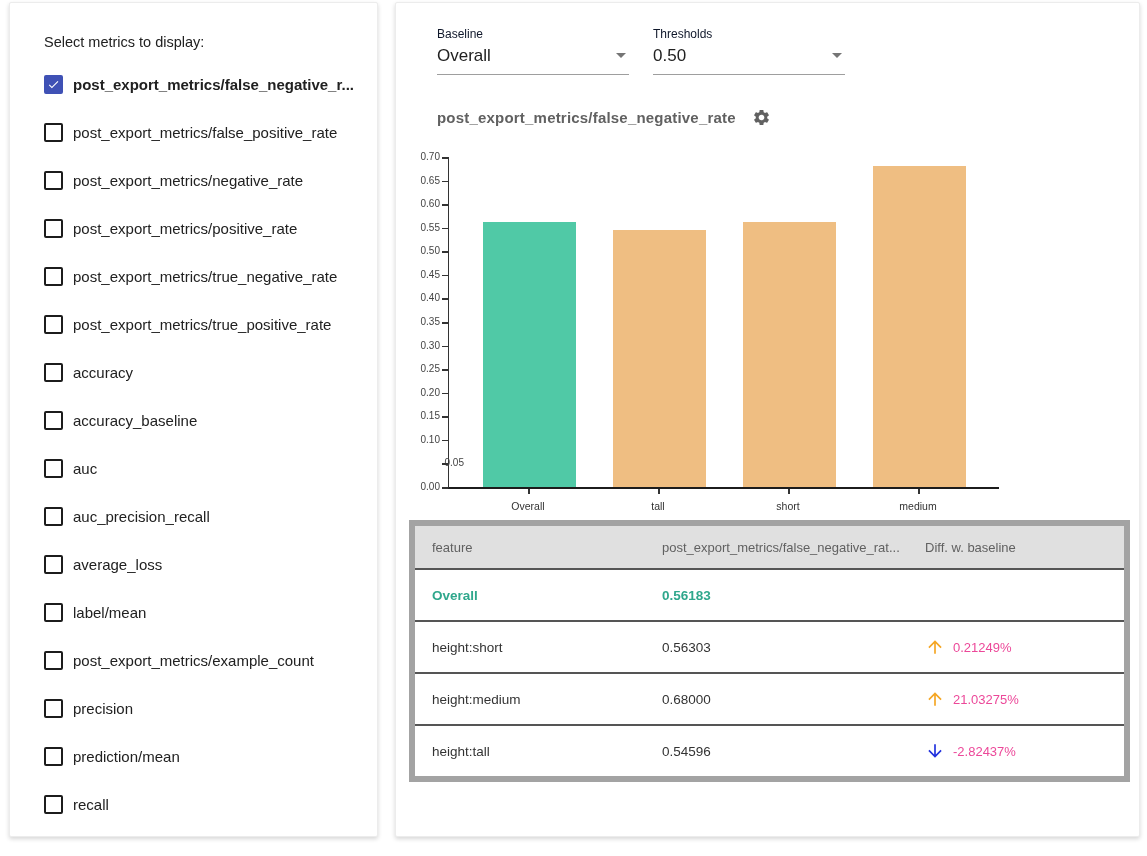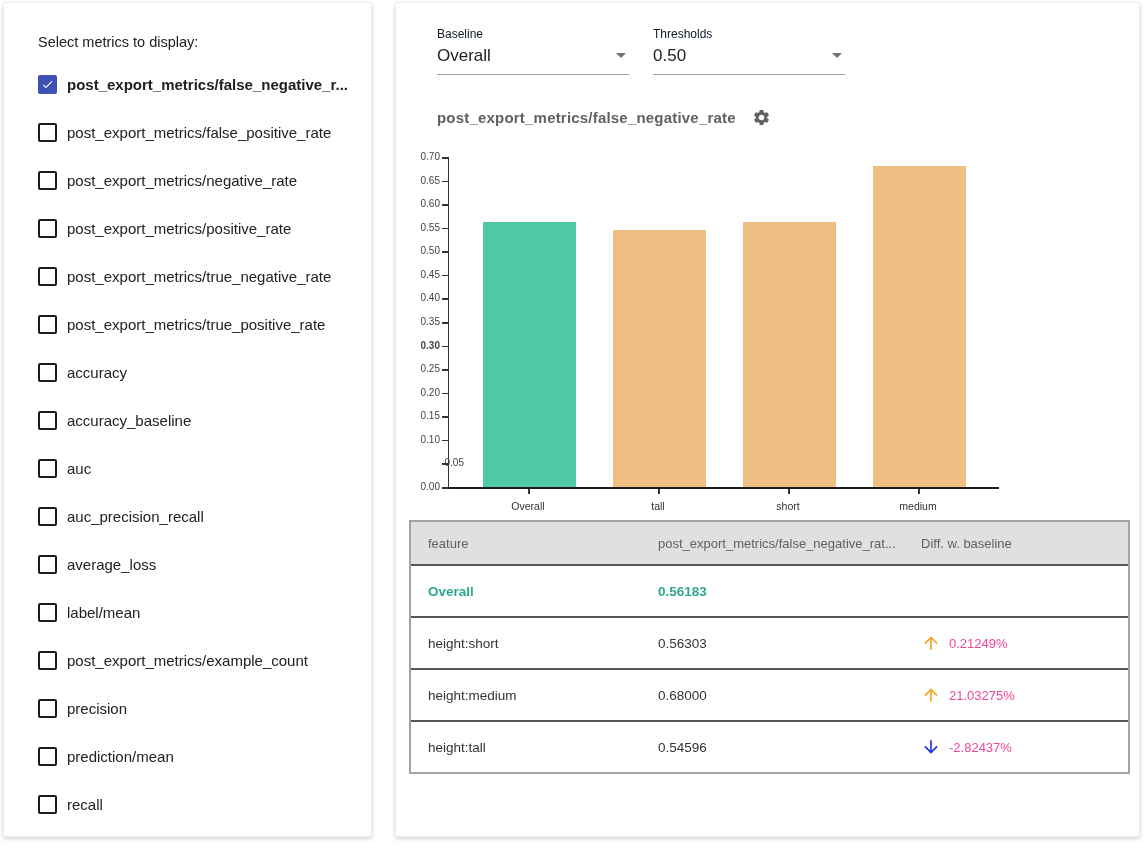--- a/index.html
+++ b/index.html
@@ -11,21 +11,21 @@
   }
   html,body{margin:0;padding:0;}
   body{
     width:1147px;height:856px;position:relative;overflow:hidden;
     background:#ffffff;font-family:"Liberation Sans", sans-serif;color:#212121;
   }
   .card{
     position:absolute;top:2px;background:#fff;border:1px solid #ececec;border-radius:2px;
     box-shadow:0 2px 4px rgba(0,0,0,0.16);box-sizing:border-box;
   }
-  .sidebar{left:3px;width:369px;height:835px;}
+  .sidebar{left:9px;width:369px;height:835px;}
   .main{left:395px;width:745px;height:835px;}
 
   
   .sidebar-title{position:absolute;left:34px;top:31px;font-size:14.5px;color:#212121;}
   .metric-list{position:absolute;left:34px;top:57px;right:10px;}
   .metric-item{display:flex;align-items:center;height:48px;cursor:pointer;}
   .checkbox{
     width:15px;height:15px;border:2px solid #1c1c1c;border-radius:2px;margin-right:10px;
     flex-shrink:0;position:relative;background:#fff;
   }
@@ -58,21 +58,21 @@
     position:absolute;left:52px;top:4px;width:550px;height:330px;
     border-left:1.5px solid #333;border-bottom:2.5px solid #1c1c1c;box-sizing:content-box;
   }
   .bar{position:absolute;bottom:0;width:93px;}
   .y-label{position:absolute;left:0;width:44px;text-align:right;font-size:10px;color:#444;line-height:12px;}
   .y-tick{position:absolute;left:46px;width:6px;height:1.5px;background:#333;}
   .x-tick{position:absolute;width:1.5px;height:5px;background:#333;}
   .x-label{position:absolute;top:347px;width:120px;text-align:center;font-size:10.5px;color:#333;}
 
   
-  .mtable{position:absolute;left:13px;top:517px;width:721px;border:2px solid #a3a3a3;box-sizing:border-box;background:#fff;}
+  .mtable{position:absolute;left:13px;top:517px;width:721px;border:6px solid #a3a3a3;box-sizing:border-box;background:#fff;}
   .thead{display:flex;height:42px;align-items:center;background:var(--header-bg);color:#616161;font-size:13px;}
   .trow{display:flex;height:50px;align-items:center;border-top:2px solid #555;font-size:13.5px;color:#333;background:#fff;}
   .col-feature{width:230px;padding-left:17px;box-sizing:border-box;white-space:nowrap;overflow:hidden;}
   .col-value{width:252px;padding-left:17px;box-sizing:border-box;white-space:nowrap;}
   .col-diff{flex:1;padding-left:7px;box-sizing:border-box;display:flex;align-items:center;white-space:nowrap;margin-left:21px;}
   .baseline-row .col-feature,.baseline-row .col-value{color:var(--baseline-text);font-weight:bold;}
   .diff-arrow{margin-right:8px;flex-shrink:0;}
   .diff-text{font-size:13px;color:#ec4899;}
 </style>
 </head>
@@ -236,21 +236,21 @@
       <div class="y-label" style="top: 304.429px; margin-left: 24px;">0.05</div>
       <div class="y-tick" style="top: 310.429px;"></div>
       <div class="y-label" style="top: 280.857px;">0.10</div>
       <div class="y-tick" style="top: 286.857px;"></div>
       <div class="y-label" style="top: 257.286px;">0.15</div>
       <div class="y-tick" style="top: 263.286px;"></div>
       <div class="y-label" style="top: 233.714px;">0.20</div>
       <div class="y-tick" style="top: 239.714px;"></div>
       <div class="y-label" style="top: 210.143px;">0.25</div>
       <div class="y-tick" style="top: 216.143px;"></div>
-      <div class="y-label" style="top: 186.571px; font-weight: bold;">0.30</div>
+      <div class="y-label" style="top: 186.571px;">0.30</div>
       <div class="y-tick" style="top: 192.571px;"></div>
       <div class="y-label" style="top: 163px;">0.35</div>
       <div class="y-tick" style="top: 169px;"></div>
       <div class="y-label" style="top: 139.429px;">0.40</div>
       <div class="y-tick" style="top: 145.429px;"></div>
       <div class="y-label" style="top: 115.857px;">0.45</div>
       <div class="y-tick" style="top: 121.857px;"></div>
       <div class="y-label" style="top: 92.2857px;">0.50</div>
       <div class="y-tick" style="top: 98.2857px;"></div>
       <div class="y-label" style="top: 68.7143px;">0.55</div>

